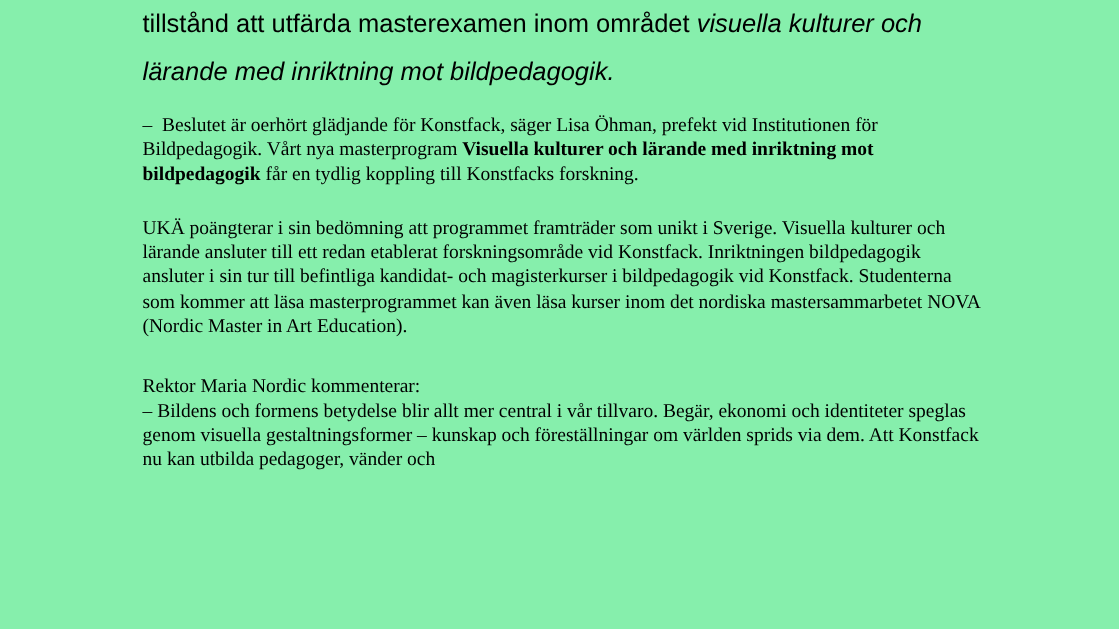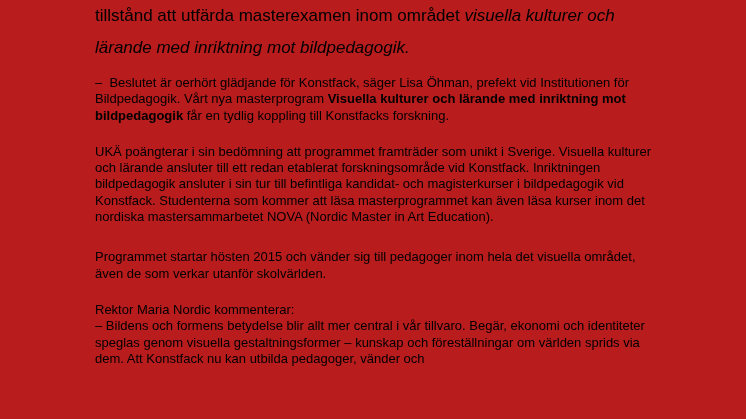--- a/index.html
+++ b/index.html
@@ -8,41 +8,41 @@
     width: 746px;
     height: 419px;
     background: #ffffff;
     overflow: hidden;
     font-family: "Liberation Sans", sans-serif;
   }
   .page {
     position: relative;
     width: 746px;
     height: 419px;
-    background: #b91c1c;
+    background: #86efac;
     overflow: hidden;
   }
   .content {
     position: absolute;
     left: 95px;
     top: 0;
     width: 560px;
     color: #000000;
   }
   .lead {
     font-family: "Liberation Sans", sans-serif;
     font-size: 17px;
     line-height: 32px;
     font-weight: 400;
     margin: 0 0 11px 0;
     color: #000000;
   }
   .lead .r-italic { font-style: italic; }
   .body-par {
-    font-family: Liberation Sans, sans-serif;
+    font-family: Liberation Serif, serif;
     font-size: 13px;
     line-height: 16.3px;
     margin: 0 0 20px 0;
     color: #000000;
     white-space: pre-wrap;
   }
   .r-bold { font-weight: 700; }
   .gap-large { margin-bottom: 24px; }
   .no-gap { margin-bottom: 0; }
 </style>
@@ -51,20 +51,19 @@
 
 <div class="page">
   <div class="content">
 
     <h1 class="lead"><span>tillstånd att utfärda masterexamen inom området </span><span class="r-italic">visuella kulturer och lärande med inriktning mot bildpedagogik.</span></h1>
 
     <p class="body-par"><span>–  Beslutet är oerhört glädjande för Konstfack, säger Lisa Öhman, prefekt vid Institutionen för Bildpedagogik. Vårt nya masterprogram </span><span class="r-bold">Visuella kulturer och lärande med inriktning mot bildpedagogik</span><span> får en tydlig koppling till Konstfacks forskning.</span></p>
 
     <p class="body-par gap-large">UKÄ poängterar i sin bedömning att programmet framträder som unikt i Sverige. Visuella kulturer och lärande ansluter till ett redan etablerat forskningsområde vid Konstfack. Inriktningen bildpedagogik ansluter i sin tur till befintliga kandidat- och magisterkurser i bildpedagogik vid Konstfack. Studenterna som kommer att läsa masterprogrammet kan även läsa kurser inom det nordiska mastersammarbetet NOVA (Nordic Master in Art Education).</p>
 
-    <p class="body-par">Programmet startar hösten 2015 och vänder sig till pedagoger inom hela det visuella området, även de som verkar utanför skolvärlden.</p>
 
     <p class="body-par no-gap">Rektor Maria Nordic kommenterar:</p>
 
     <p class="body-par no-gap">– Bildens och formens betydelse blir allt mer central i vår tillvaro. Begär, ekonomi och identiteter speglas genom visuella gestaltningsformer – kunskap och föreställningar om världen sprids via dem. Att Konstfack nu kan utbilda pedagoger, vänder och</p>
 
   </div>
 </div>
 
 </body></html>

